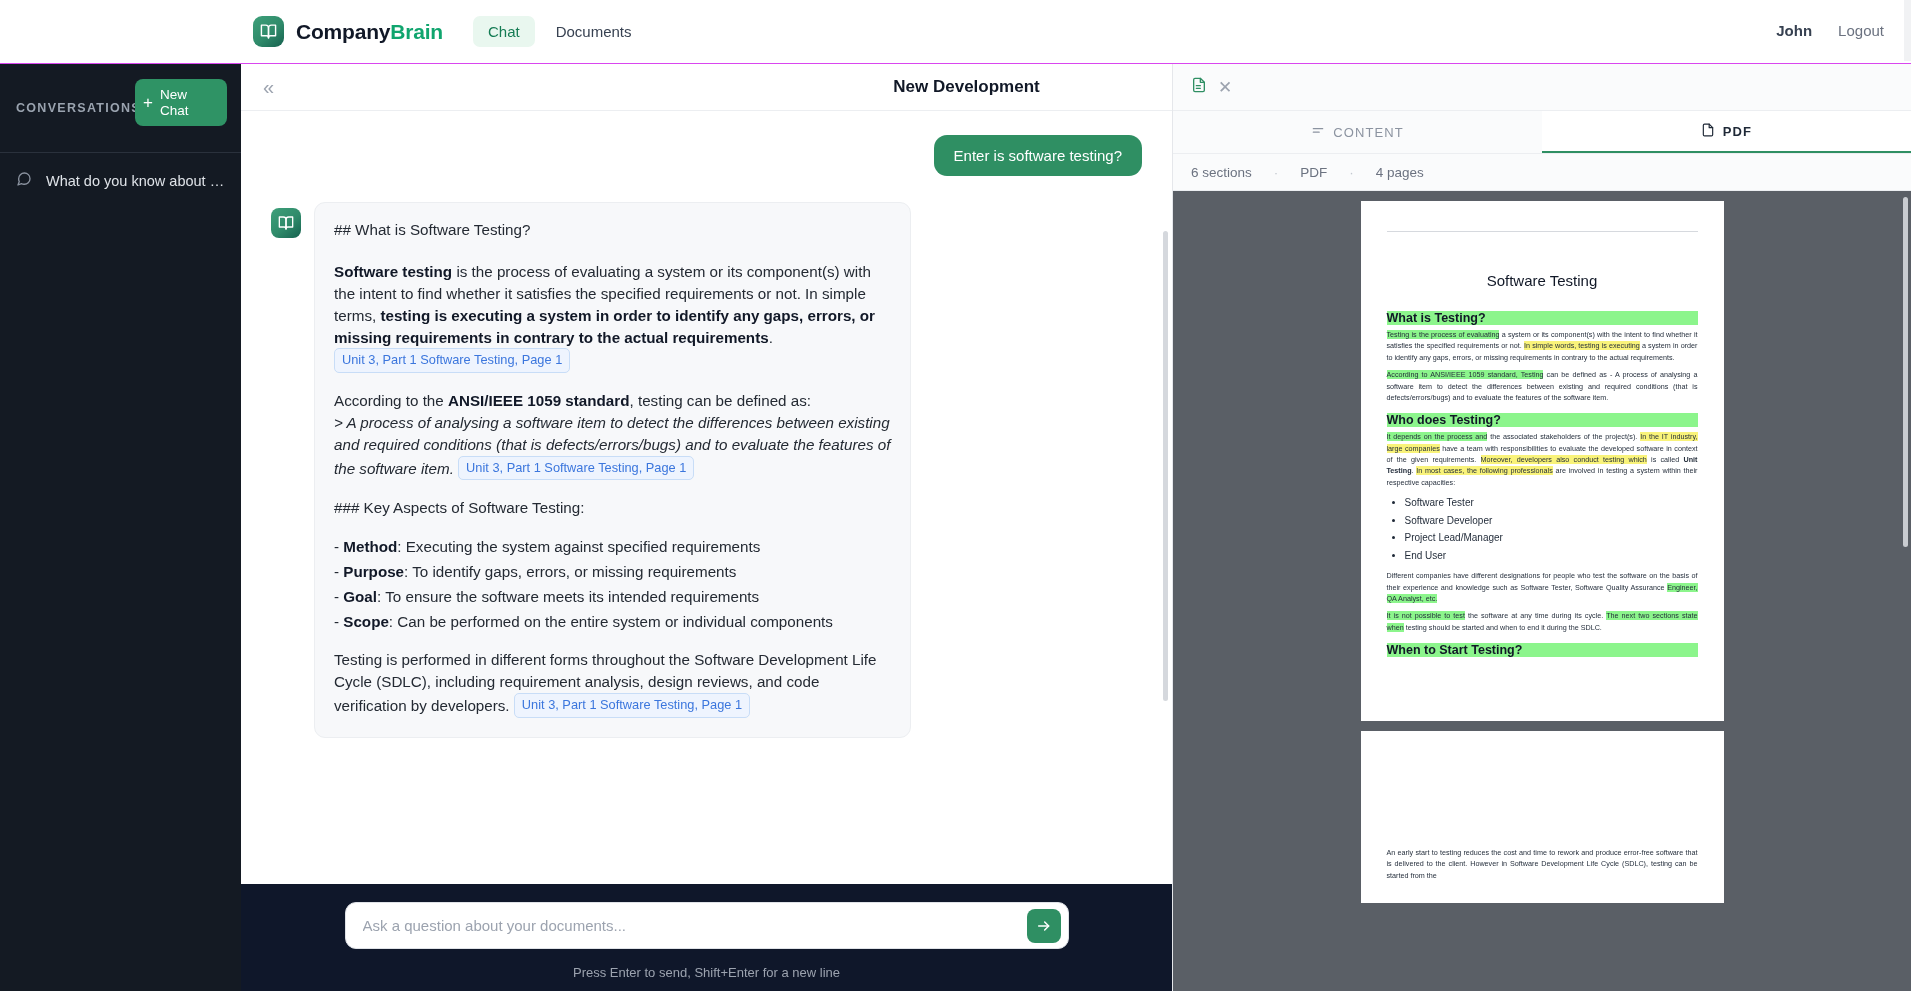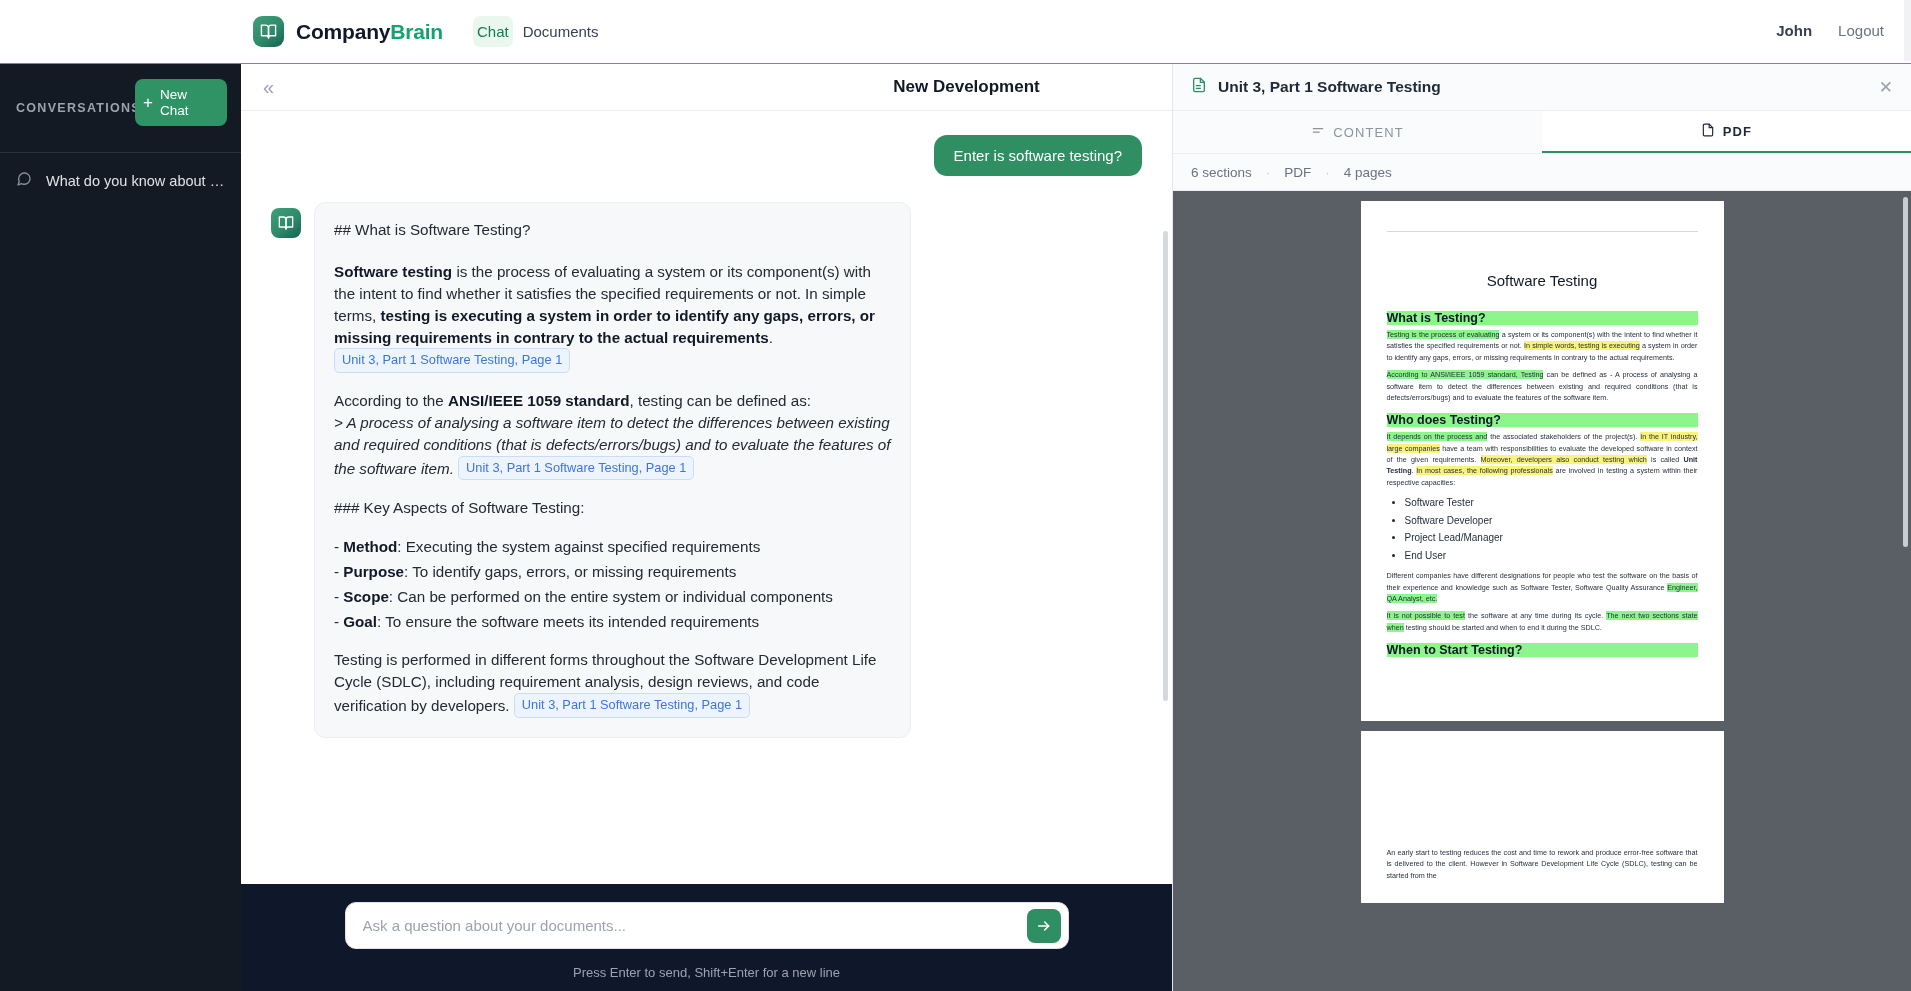--- a/index.html
+++ b/index.html
@@ -33,21 +33,21 @@
     display: flex; align-items: center; justify-content: center;
     flex: none;
   }
   .brand-name { font-size: 21px; font-weight: bold; letter-spacing: -0.2px; }
   .brand-name .b1 { color: #111827; }
   .brand-name .b2 { color: #10a56e; }
   .nav-links { display: flex; align-items: center; gap: 6px; margin-left: 30px; }
   .nav-link {
     font-size: 15px;
     color: #374151;
-    padding: 7px 4px;
+    padding: 7px 15px;
     border-radius: 7px;
     cursor: pointer;
     white-space: nowrap;
   }
   .nav-link.active { background: #e9f7ef; color: #157c54; }
   .topbar-right {
     position: absolute; right: 27px; top: 0; height: 61px;
     display: flex; align-items: center; gap: 26px;
   }
   .user-name { font-size: 15px; font-weight: bold; color: #374151; }
@@ -260,21 +260,21 @@
     background: #fafbfc;
     cursor: pointer;
   }
   .doc-tab.active {
     color: #1f2937; background: #ffffff;
     border-bottom: 2px solid #2f8f63;
     font-weight: bold;
   }
   .doc-meta {
     height: 37px; flex: none;
-    display: flex; align-items: center; gap: 14px;
+    display: flex; align-items: center; gap: 22px;
     padding: 0 18px;
     font-size: 13.5px; color: #6b7280;
     border-bottom: 1px solid #eceef1;
     background: #fafbfc;
   }
   .dot-sep { color: #c3c8d0; }
   .pdf-viewport {
     flex: 1 1 auto;
     background: #5a5f66;
     overflow: hidden;
@@ -387,22 +387,22 @@
 
           <p><b>Software testing</b><span> is the process of evaluating a system or its component(s) with the intent to find whether it satisfies the specified requirements or not. In simple terms, </span><b>testing is executing a system in order to identify any gaps, errors, or missing requirements in contrary to the actual requirements</b><span>.</span> <span class="cite">Unit 3, Part 1 Software Testing, Page 1</span></p>
 
           <p><span>According to the </span><b>ANSI/IEEE 1059 standard</b><span>, testing can be defined as:</span><br><span class="quote-line">&gt; A process of analysing a software item to detect the differences between existing and required conditions (that is defects/errors/bugs) and to evaluate the features of the software item.</span> <span class="cite">Unit 3, Part 1 Software Testing, Page 1</span></p>
 
           <div class="md-h3">### Key Aspects of Software Testing:</div>
 
           <div class="bullets">
             <div><span>- </span><b>Method</b><span>: Executing the system against specified requirements</span></div>
             <div><span>- </span><b>Purpose</b><span>: To identify gaps, errors, or missing requirements</span></div>
+            <div><span>- </span><b>Goal</b><span>: To ensure the software meets its intended requirements</span></div>
             <div><span>- </span><b>Scope</b><span>: Can be performed on the entire system or individual components</span></div>
-            <div><span>- </span><b>Goal</b><span>: To ensure the software meets its intended requirements</span></div>
           </div>
 
           <p><span>Testing is performed in different forms throughout the Software Development Life Cycle (SDLC), including requirement analysis, design reviews, and code verification by developers.</span> <span class="cite">Unit 3, Part 1 Software Testing, Page 1</span></p>
         </div>
       </div>
       <div class="chat-scroll-track"></div>
     </div>
 
     <div class="composer-area">
       <div class="composer-wrap">
@@ -423,21 +423,20 @@
   <div class="doc-panel">
     <div class="doc-head">
       <span>
         <svg width="16" height="18" viewBox="0 0 24 24" fill="none" stroke="#2f8f63" stroke-width="2" stroke-linecap="round" stroke-linejoin="round">
           <path d="M14 2H6a2 2 0 0 0-2 2v16a2 2 0 0 0 2 2h12a2 2 0 0 0 2-2V8z"></path>
           <polyline points="14 2 14 8 20 8"></polyline>
           <line x1="8" y1="13" x2="14" y2="13"></line>
           <line x1="8" y1="17" x2="14" y2="17"></line>
         </svg>
       </span>
-      <span class="doc-title">Unit 3, Part 1 Software Testing</span>
       <span class="doc-close">✕</span>
     </div>
 
     <div class="doc-tabs">
       <div class="doc-tab">
         <span>
           <svg width="14" height="14" viewBox="0 0 24 24" fill="none" stroke="#8b93a0" stroke-width="2.2" stroke-linecap="round">
             <line x1="4" y1="8" x2="20" y2="8"></line>
             <line x1="4" y1="14" x2="14" y2="14"></line>
           </svg>

